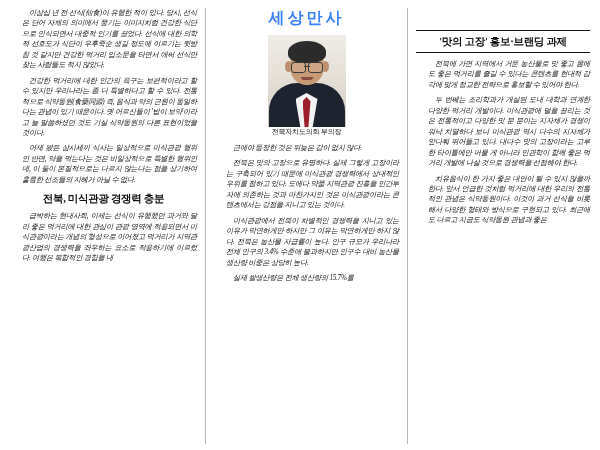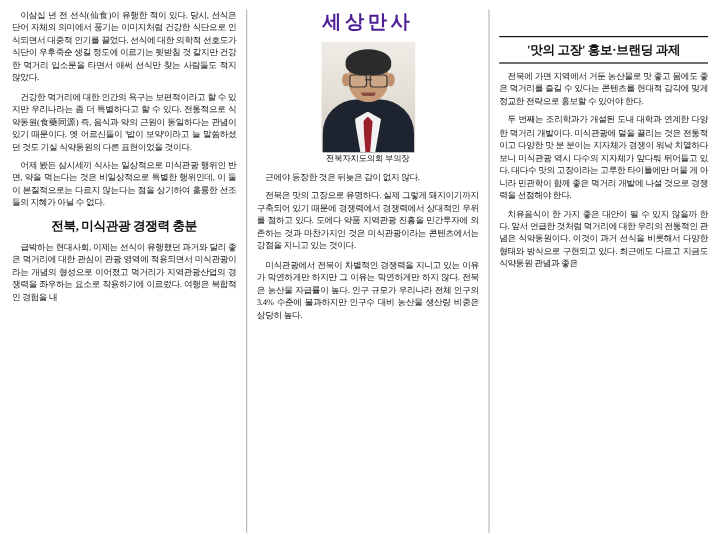--- a/index.html
+++ b/index.html
@@ -38,38 +38,39 @@
   .col2 {
     width: 202px;
     padding: 0 8px;
     border-right: 1px solid #b9b9b9;
   }
   .col3 {
     width: 182px;
     padding-left: 8px;
   }
   p.body {
-    margin: 0 0 0 0;
+    margin: 0 0 0 12px;
     font-size: 7.2px;
     line-height: 10.45px;
     text-align: justify;
     text-indent: 7px;
     letter-spacing: -0.25px;
     word-break: break-all;
+    font-style: italic;
   }
   p.body.noindent { text-indent: 0; }
   .gap { height: 5px; }
 
   .masthead {
     text-align: center;
     font-size: 16px;
     font-weight: bold;
     letter-spacing: 3px;
     margin: 0 0 6px 0;
-    color: #4c1d95;
+    color: #3b82f6;
   }
 
   .portrait-wrap {
     display: flex;
     justify-content: center;
     margin-top: 2px;
   }
   .portrait {
     position: relative;
     width: 78px;
@@ -234,24 +235,25 @@
           <div class="p-glass-r"></div>
           <div class="p-bridge"></div>
           <div class="p-mouth"></div>
         </div>
       </div>
 
       <div class="byline-title">전북자치도의회 부의장</div>
 
       <p class="body">근에야 등장한 것은 뒤늦은 감이 없지 않다.</p>
       <div class="gap"></div>
-      <p class="body">전북은 맛의 고장으로 유명하다. 실제 그렇게 돼지이기까지 구축되어 있기 때문에 경쟁력에서 경쟁력에서 상대적인 우위를 점하고 있다. 도에다 약품 지역관광 진흥을 민간투자에 의존하는 것과 마찬가지인 것은 미식관광이라는 콘텐츠에서는 강점을 지니고 있는 것이다.</p>
+      <p class="body">전북은 맛의 고장으로 유명하다. 실제 그렇게 고장이라는 구축되어 있기 때문에 미식관광 경쟁력에서 상대적인 우위를 점하고 있다. 도에다 약품 지역관광 진흥을 민간투자에 의존하는 것과 마찬가지인 것은 미식관광이라는 콘텐츠에서는 강점을 지니고 있는 것이다.</p>
       <div class="gap"></div>
       <p class="body">미식관광에서 전북이 차별적인 경쟁력을 지니고 있는 이유가 막연하게만 하지만 그 이유는 막연하게만 하지 않다. 전북은 농산물 자급률이 높다. 인구 규모가 우리나라 전체 인구의 3.4% 수준에 불과하지만 인구수 대비 농산물 생산량 비중은 상당히 높다.</p>
       <div class="gap"></div>
+      <p class="body">실제 쌀생산량은 전체 생산량의 15.7%를</p>
     </div>
 
     <div class="col col3">
       <div class="gap"></div>
       <h2 class="subhead boxed">'맛의 고장' 홍보·브랜딩 과제</h2>
       <p class="body">전북에 가면 지역에서 거둔 농산물로 맛 좋고 몸에도 좋은 먹거리를 즐길 수 있다는 콘텐츠를 현대적 감각에 맞게 정교한 전략으로 홍보할 수 있어야 한다.</p>
       <div class="gap"></div>
       <p class="body">두 번째는 조리학과가 개설된 도내 대학과 연계한 다양한 먹거리 개발이다. 미식관광에 덜을 끌리는 것은 전통적이고 다양한 맛 분 분이는 지자체가 경쟁이 워낙 치열하다 보니 미식관광 역시 다수의 지자체가 앞다퉈 뛰어들고 있다. 대다수 맛의 고장이라는 고루한 타이틀에만 머물 게 아니라 민관학이 함께 좋은 먹거리 개발에 나설 것으로 경쟁력을 선점해야 한다.</p>
       <div class="gap"></div>
       <p class="body">치유음식이 한 가지 좋은 대안이 될 수 있지 않을까 한다. 앞서 언급한 것처럼 먹거리에 대한 우리의 전통적인 관념은 식약동원이다. 이것이 과거 선식을 비롯해서 다양한 형태와 방식으로 구현되고 있다. 최근에도 다르고 지금도 식약동원 관념과 좋은</p>

